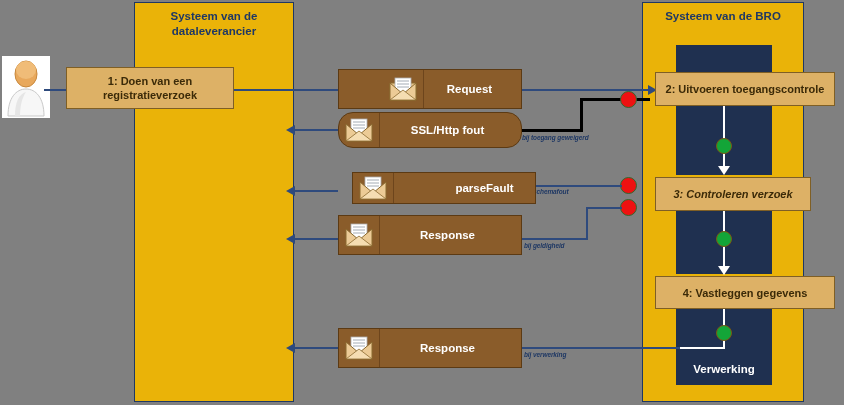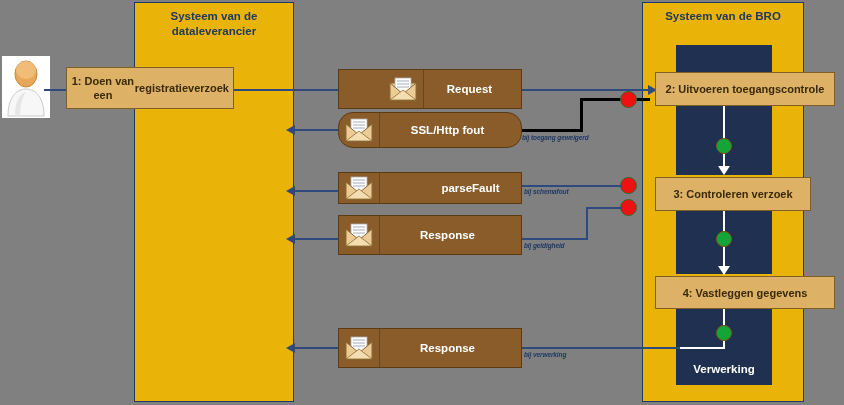--- a/index.html
+++ b/index.html
@@ -195,21 +195,21 @@
     <svg width="48" height="62" viewBox="0 0 48 62">
       <ellipse cx="24" cy="18" rx="11" ry="13" fill="#e8a85c" stroke="#c8883c" stroke-width="1"></ellipse>
       <ellipse cx="24" cy="14" rx="10" ry="9" fill="#f0bc78"></ellipse>
       <path d="M6 60 C6 42 14 33 24 33 C34 33 42 42 42 60 Z" fill="#f7f7f7" stroke="#c9c9c9" stroke-width="1"></path>
       <path d="M13 60 C13 46 17 38 24 36 C20 42 18 50 18 60 Z" fill="#e6e6e6"></path>
     </svg>
   </div>
 
   <div class="line h" style="left:44px; top:89px; width:22px;"></div>
 
-  <div class="step-box actor-step" style="left:66px; top:67px; width:168px; height:42px; ">
+  <div class="step-box actor-step" style="left:66px; top:67px; width:168px; height:42px; flex-direction:column;">
     <span>1: Doen van een</span>
     <span>registratieverzoek</span>
   </div>
 
   <div class="line h" style="left:234px; top:89px; width:104px;"></div>
 
   <div class="msg-box" style="left:338px; top:69px; width:184px; height:40px;padding-left:44px;">
     <div class="msg-icon">
       <svg class="env" viewBox="0 0 28 24">
         <path d="M1 6 L27 6 L27 23 L1 23 Z" fill="#e8c58c" stroke="#8a6a30" stroke-width="1"></path>
@@ -253,32 +253,32 @@
     <div class="msg-label">SSL/Http fout</div>
   </div>
 
   <div class="line h" style="left:294px; top:129px; width:44px;"></div>
   <div class="arrow-left" style="left:286px; top:125px;"></div>
 
   <div class="line white v" style="left:723px; top:106px; height:62px;"></div>
   <div class="dot green" style="left:716px; top:138px; width:16px; height:16px;"></div>
   <div class="arrow-down-white" style="left:718px; top:166px;"></div>
 
-  <div class="step-box" style="left:655px; top:177px; width:156px; height:34px;">
+  <div class="step-box" style="left:655px; top:177px; width:156px; height:34px;font-style:italic;">
     <span>3:  Controleren verzoek</span>
   </div>
 
   <div class="dot red" style="left:620px; top:177px; width:17px; height:17px;"></div>
   <div class="dot red" style="left:620px; top:199px; width:17px; height:17px;"></div>
 
   <div class="line h" style="left:522px; top:185px; width:100px;"></div>
 
   <div class="cond" style="left:524px; top:188px;">bij schemafout</div>
 
-  <div class="msg-box" style="left:338px; top:172px; width:184px; height:32px;gap:46px;">
+  <div class="msg-box" style="left:352px; top:172px; width:184px; height:32px;gap:46px;">
     <div class="msg-icon">
       <svg class="env" viewBox="0 0 28 24">
         <rect x="6" y="1" width="16" height="15" fill="#ffffff" stroke="#b0b0b0" stroke-width="0.8"></rect>
         <line x1="8" y1="4" x2="20" y2="4" stroke="#9aa3ad" stroke-width="0.9"></line>
         <line x1="8" y1="7" x2="20" y2="7" stroke="#9aa3ad" stroke-width="0.9"></line>
         <line x1="8" y1="10" x2="20" y2="10" stroke="#9aa3ad" stroke-width="0.9"></line>
         <path d="M1 6 L14 17 L27 6 L27 23 L1 23 Z" fill="#eccb96" stroke="#8a6a30" stroke-width="1"></path>
         <path d="M1 23 L14 13 L27 23 Z" fill="#f5ddb2" stroke="#8a6a30" stroke-width="0.8"></path>
       </svg>
     </div>

